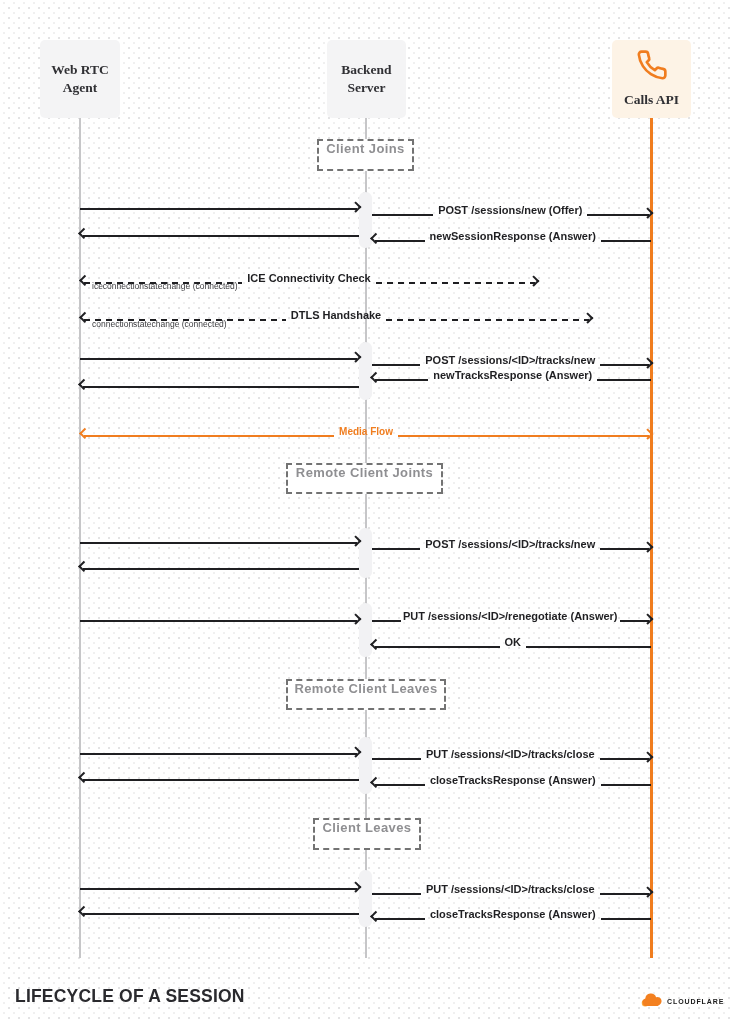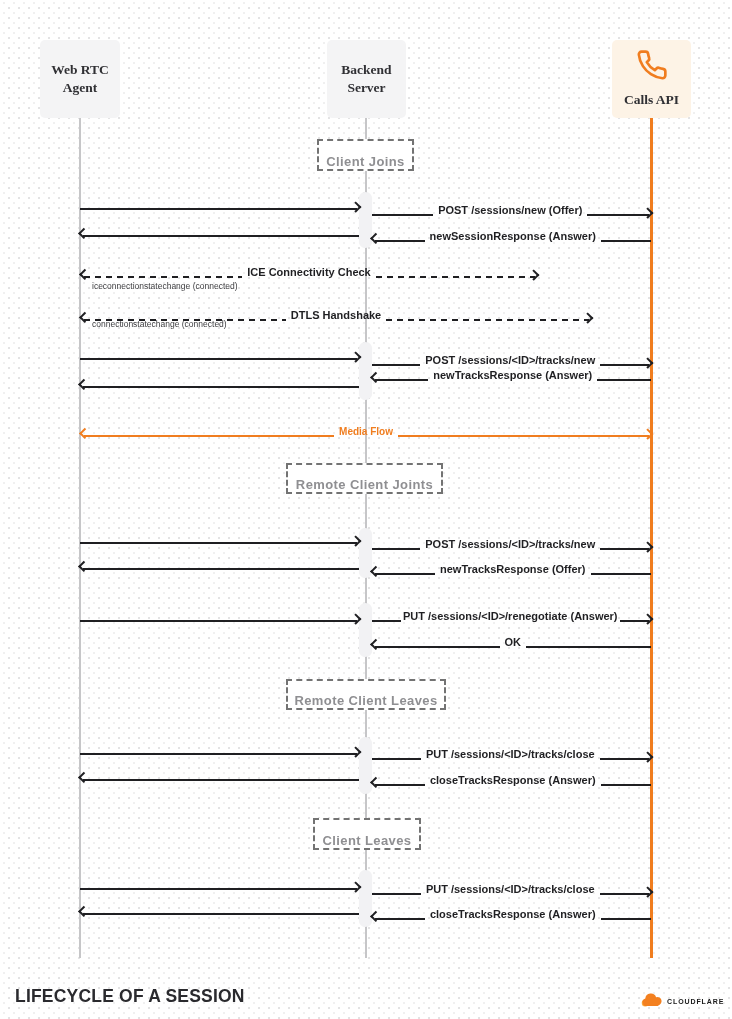--- a/index.html
+++ b/index.html
@@ -26,21 +26,21 @@
     display:flex;flex-direction:column;align-items:center;justify-content:center;
     font-weight:bold;font-size:13.5px;color:#303034;line-height:1.3;text-align:center;font-family:Liberation Serif, serif;
   }
   .actor.calls{background:var(--calls-bg);justify-content:flex-start;padding-top:9px}
   .actor.calls .alabel{margin-top:5px}
   .lifeline{position:absolute;top:118px;height:840px;width:2px;background:var(--lifeline)}
   .lifeline.orange{background:var(--accent);width:2.5px}
   .activation{position:absolute;left:359px;width:13px;border-radius:7px;background:#f2f2f4;box-shadow:0 0 1px rgba(0,0,0,.06)}
   .phase{
     position:absolute;background:#fff;border:2px dashed var(--phase-border);
-    display:flex;align-items:flex-end;justify-content:center;
+    display:flex;align-items:flex-start;justify-content:center;
     color:var(--phase-text);font-size:13px;font-weight:bold;letter-spacing:.4px;white-space:nowrap;
   }
   .arrow{position:absolute;height:14px;display:flex;align-items:flex-end}
   .arrow i{display:block}
   .seg{flex:1;height:2px;background:var(--ink)}
   .dseg{flex:1;height:2.4px;background:repeating-linear-gradient(90deg,var(--ink) 0 6px,transparent 6px 11px)}
   .chev{flex:none;width:7.5px;height:7.5px;border-top:2.6px solid var(--ink);border-right:2.6px solid var(--ink)}
   .chev.r{transform:rotate(45deg);margin-left:-5px}
   .chev.l{transform:rotate(-135deg);margin-right:-5px}
   .albl{flex:none;padding:0 5px;font-size:11px;font-weight:bold;color:var(--ink);white-space:nowrap}
@@ -112,21 +112,21 @@
       <i class="chev l"></i>
       <i class="seg"></i>
       <span class="albl">newSessionResponse (Answer)</span>
       <i class="seg"></i>
     </div>
   <div class="arrow" style="left:80px;top:223px;width:279px">
       <i class="chev l"></i>
       <i class="seg"></i>
     </div>
 
-  <div class="arrow" style="left:81px;top:264px;width:456px">
+  <div class="arrow" style="left:81px;top:270px;width:456px">
       <i class="chev l"></i>
       <i class="dseg"></i>
       <span class="albl">ICE Connectivity Check</span>
       <i class="dseg"></i>
       <i class="chev r"></i>
     </div>
   <div class="annot" style="left:92px;top:281px">iceconnectionstatechange (connected)</div>
   <div class="arrow" style="left:81px;top:307px;width:510px">
       <i class="chev l"></i>
       <i class="dseg"></i>
@@ -167,26 +167,20 @@
 
   <div class="arrow" style="left:80px;top:530px;width:279px">
       <i class="seg"></i>
       <i class="chev r"></i>
     </div>
   <div class="arrow" style="left:372px;top:536px;width:279px">
       <i class="seg"></i>
       <span class="albl">POST /sessions/&lt;ID&gt;/tracks/new</span>
       <i class="seg"></i>
       <i class="chev r"></i>
-    </div>
-  <div class="arrow" style="left:372px;top:561px;width:279px">
-      <i class="chev l"></i>
-      <i class="seg"></i>
-      <span class="albl">newTracksResponse (Offer)</span>
-      <i class="seg"></i>
     </div>
   <div class="arrow" style="left:80px;top:556px;width:279px">
       <i class="chev l"></i>
       <i class="seg"></i>
     </div>
 
   <div class="arrow" style="left:80px;top:608px;width:279px">
       <i class="seg"></i>
       <i class="chev r"></i>
     </div>

